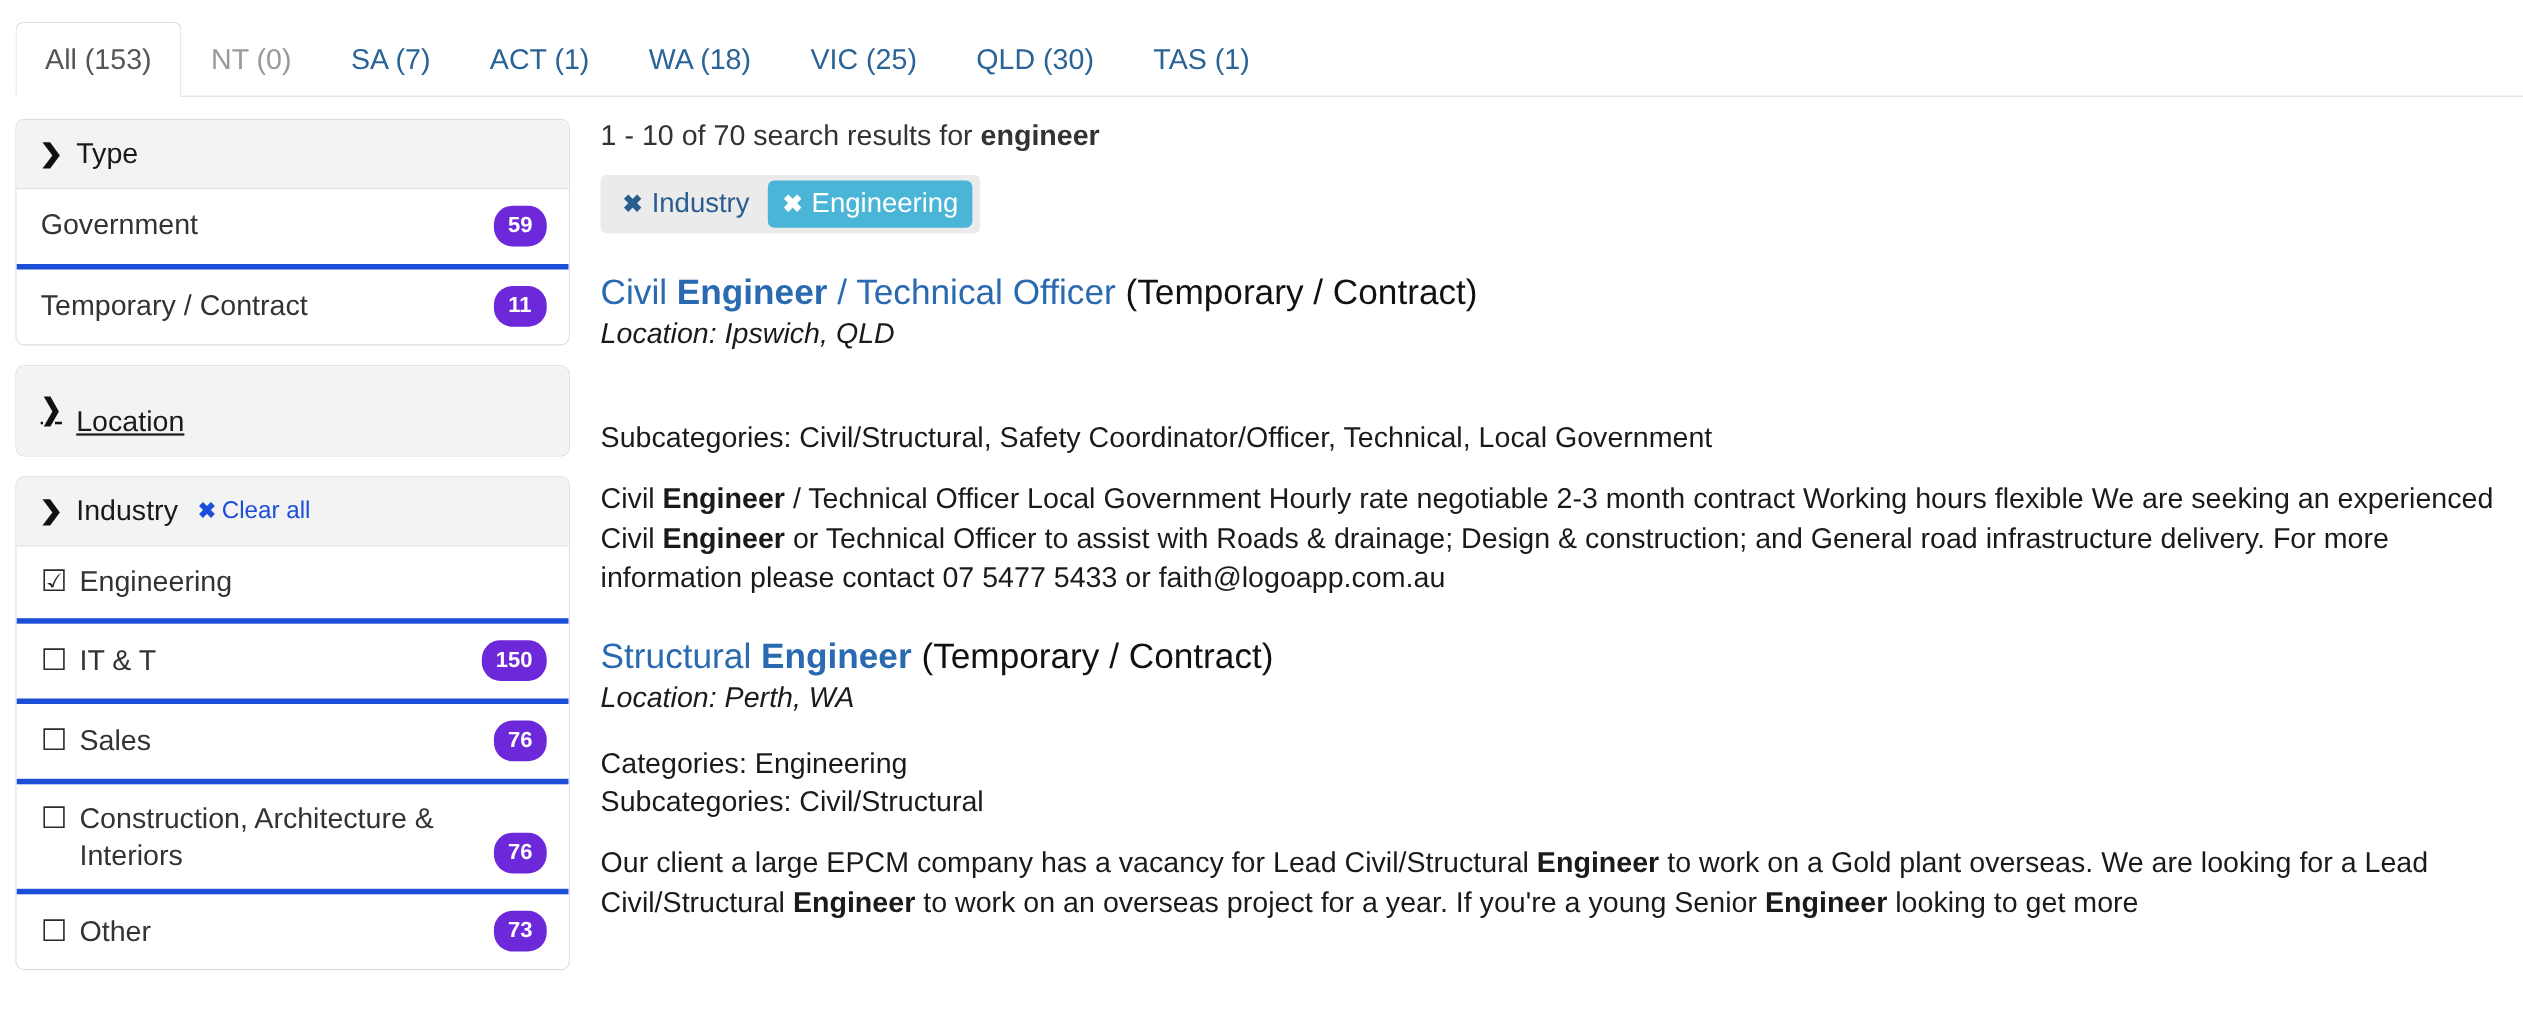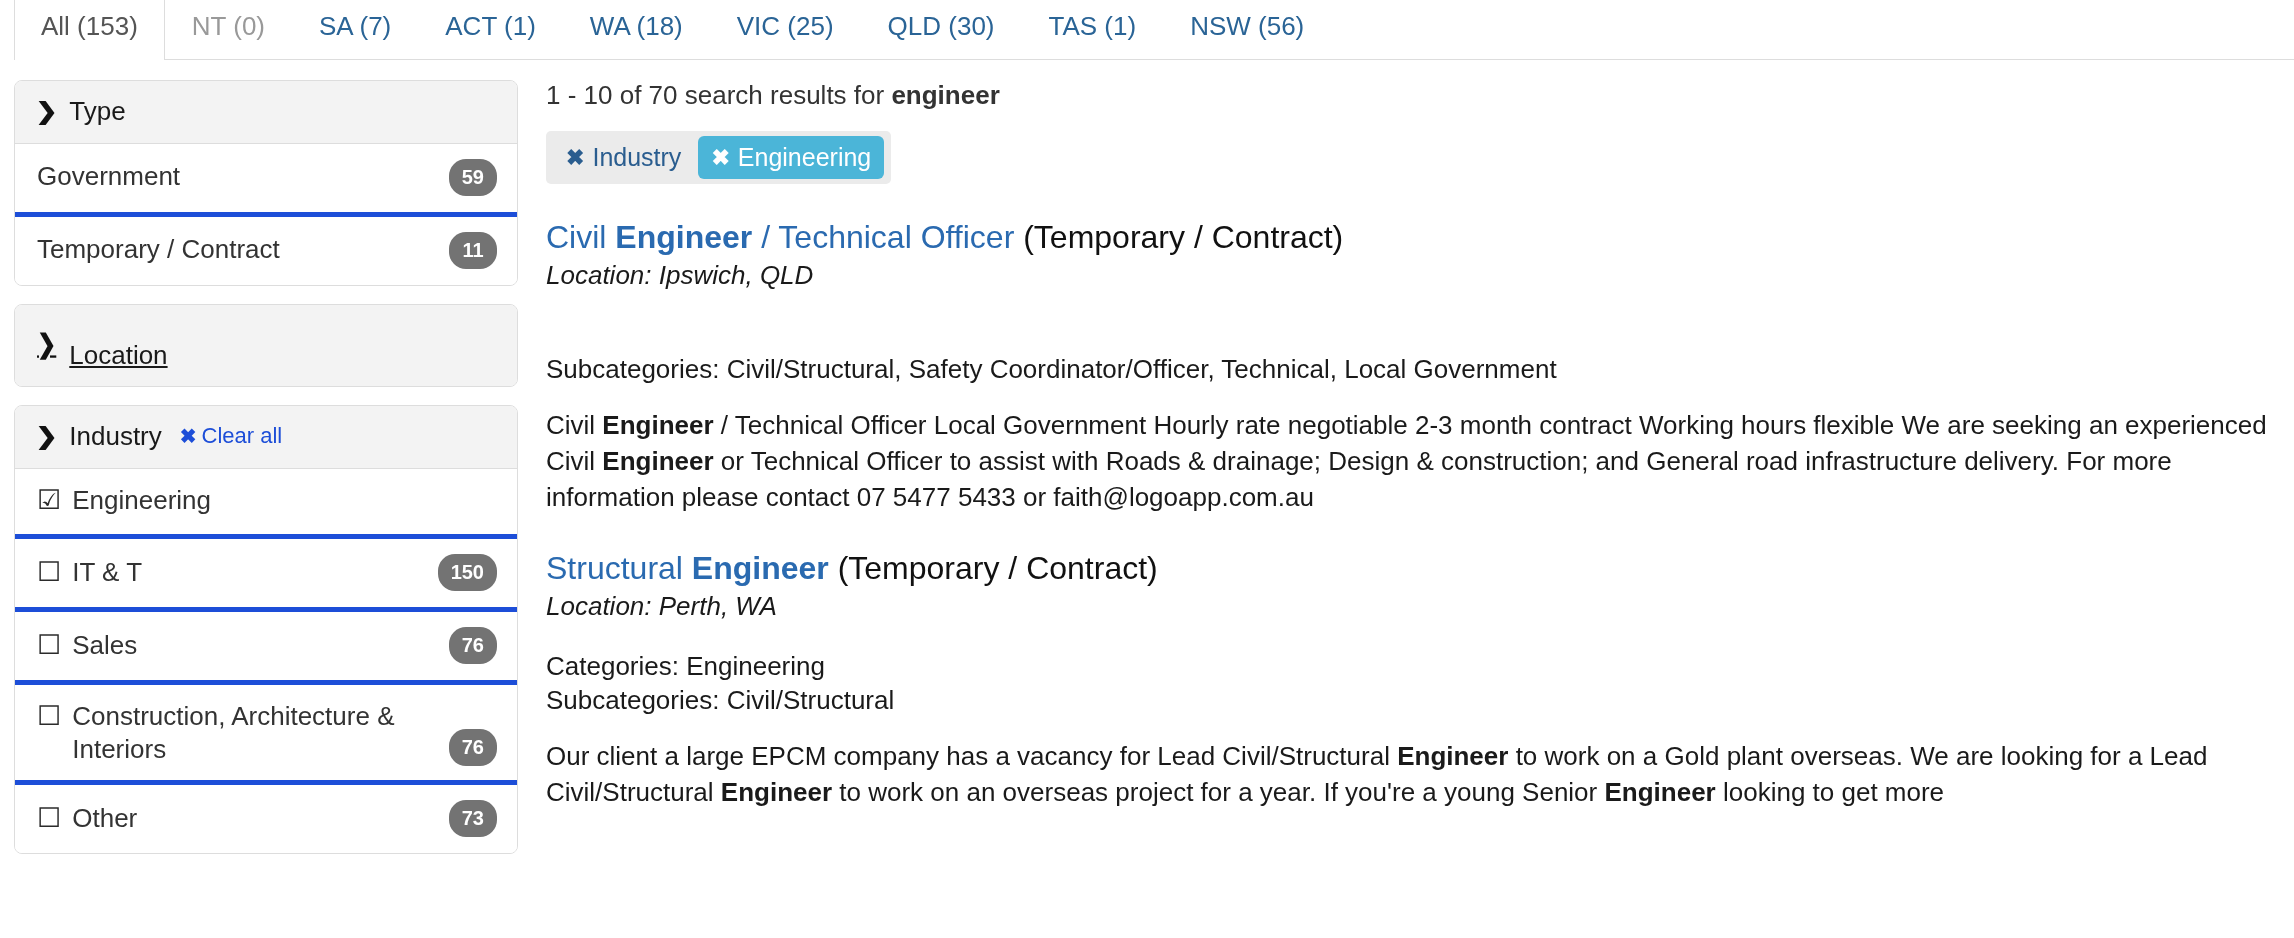--- a/index.html
+++ b/index.html
@@ -13,21 +13,21 @@
     height: 938px;
     overflow: hidden;
     font-family: "Liberation Sans", sans-serif;
     color: #333333;
     -webkit-font-smoothing: antialiased;
   }
 
   
   .tabbar {
     position: relative;
-    height: 60px;
+    height: 88px;
     padding: 0 0 0 14px;
     box-sizing: border-box;
     display: flex;
     align-items: flex-end;
   }
   .tabbar::after {
     content: "";
     position: absolute;
     left: 14px;
     right: 0;
@@ -157,29 +157,29 @@
   }
   .facet-left .box {
     font-size: 27px;
     line-height: 1.22;
     color: #2b2b2b;
     flex: 0 0 auto;
   }
   .facet-label { display: block; }
   .badge {
     flex: 0 0 auto;
-    background: #737373;
+    background: #6d28d9;
     color: #ffffff;
     font-size: 20px;
     font-weight: bold;
     line-height: 1;
     padding: 8px 13px 9px 13px;
     border-radius: 17px;
     min-width: 22px;
-    text-align: center;
+    text-align: left;
   }
   .facet-row.two-line { align-items: flex-end; padding-bottom: 14px; }
 
   
   .main {
     flex: 1 1 auto;
     padding: 0 10px 0 10px;
     min-width: 0;
   }
   .result-count {
@@ -255,21 +255,20 @@
 
 <div class="tabbar" id="tabbar">
     <a class="tab active">All (153)</a>
     <a class="tab disabled">NT (0)</a>
     <a class="tab">SA (7)</a>
     <a class="tab">ACT (1)</a>
     <a class="tab">WA (18)</a>
     <a class="tab">VIC (25)</a>
     <a class="tab">QLD (30)</a>
     <a class="tab">TAS (1)</a>
-    <a class="tab">NSW (56)</a>
   </div>
 
 <div class="page">
 
   <aside class="sidebar">
 
     <section class="panel">
       <div class="panel-head">
         <span class="chev down">❯</span>
         <span class="head-label">Type</span>

